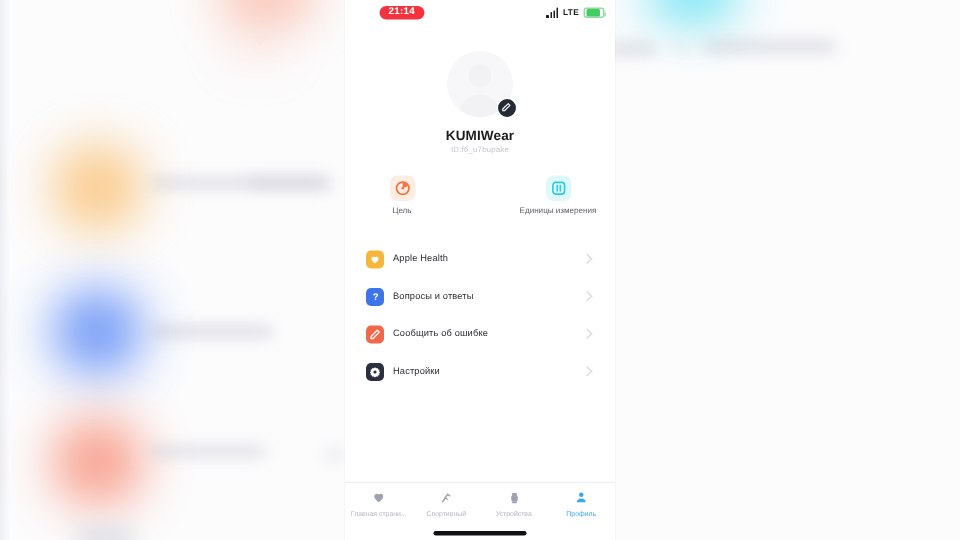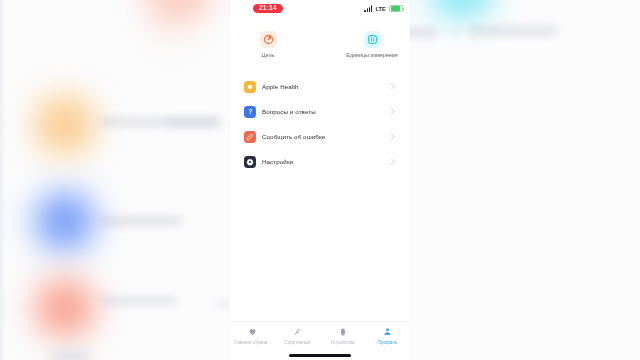--- a/index.html
+++ b/index.html
@@ -283,20 +283,35 @@
             <i></i>
           </span>
         <span class="lte">LTE</span>
         <span class="battery">
           <span class="fill"></span>
             <span class="tip"></span>
         </span>
       </div>
     </div>
 
+    <div class="profile">
+      <div class="avatar-wrap">
+        <div class="avatar">
+          <div class="head"></div>
+          <div class="body"></div>
+        </div>
+        <div class="edit-badge">
+          <svg viewBox="0 0 24 24" fill="none" stroke="#ffffff" stroke-width="2.6" stroke-linecap="round" stroke-linejoin="round">
+            <path d="M16.5 3.5l4 4L8 20H4v-4z"></path>
+          </svg>
+        </div>
+      </div>
+      <div class="profile-name">KUMIWear</div>
+      <div class="profile-id">ID:f6_u7bupake</div>
+    </div>
 
     <div class="quick-actions">
 
       <div class="qa">
         <div class="qa-icon" style="background:#FDEDE3;">
           <svg width="11" height="11" viewBox="0 0 24 24">
             <circle cx="12" cy="12" r="9" fill="none" stroke="#F4733A" stroke-width="2.4"></circle>
             <path d="M12 12 L12 4 A8 8 0 0 1 19.2 9" fill="#F4733A"></path>
             <circle cx="12" cy="12" r="1.9" fill="#F4733A"></circle>
           </svg>

